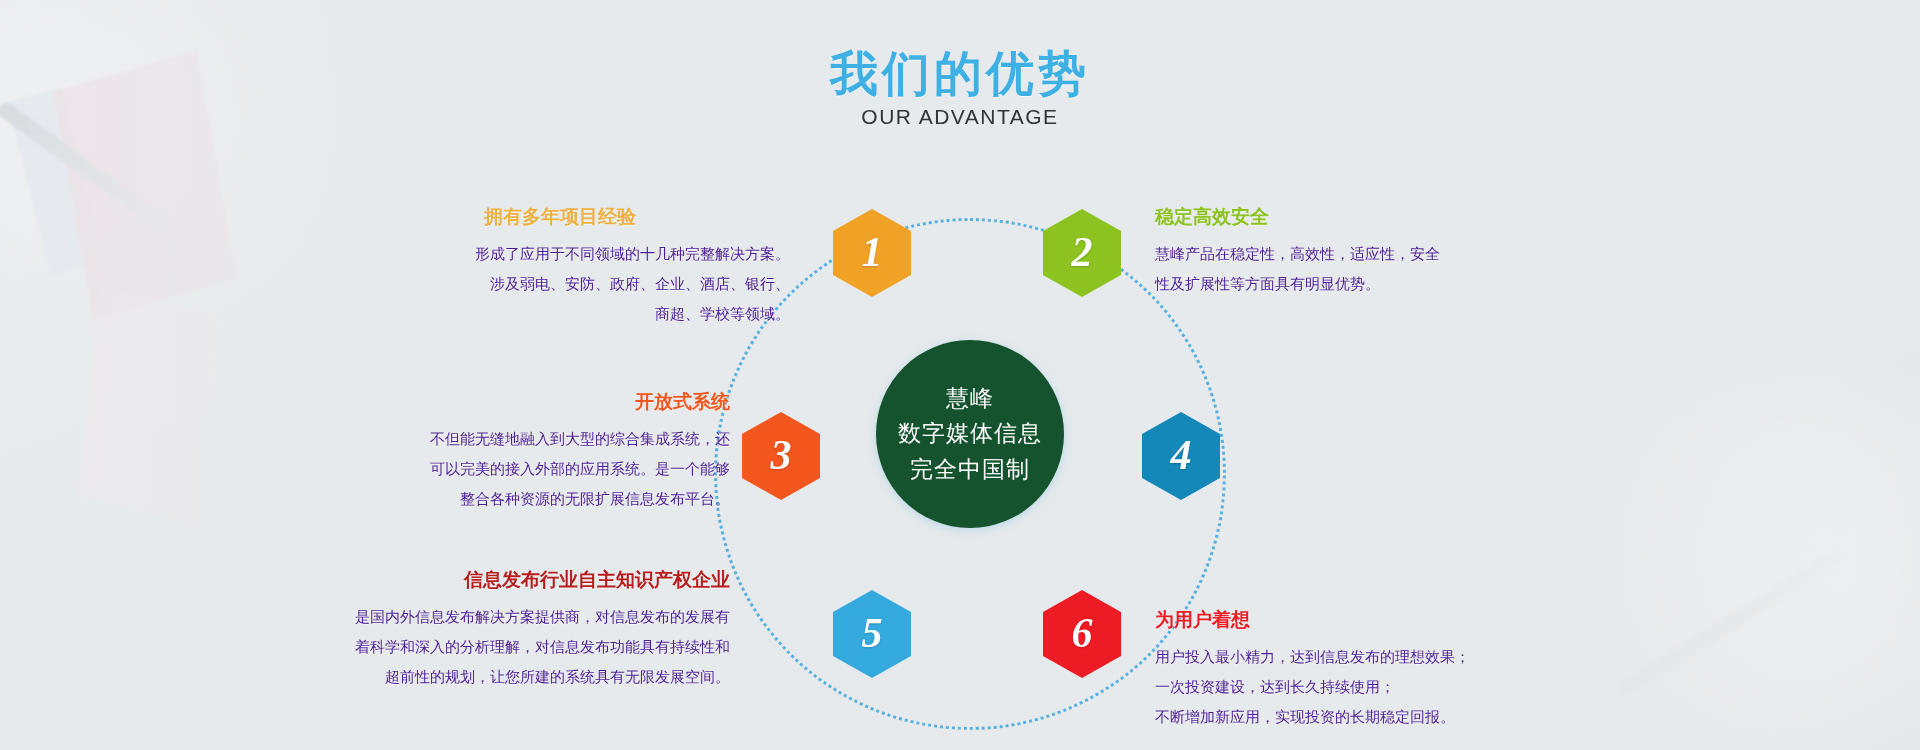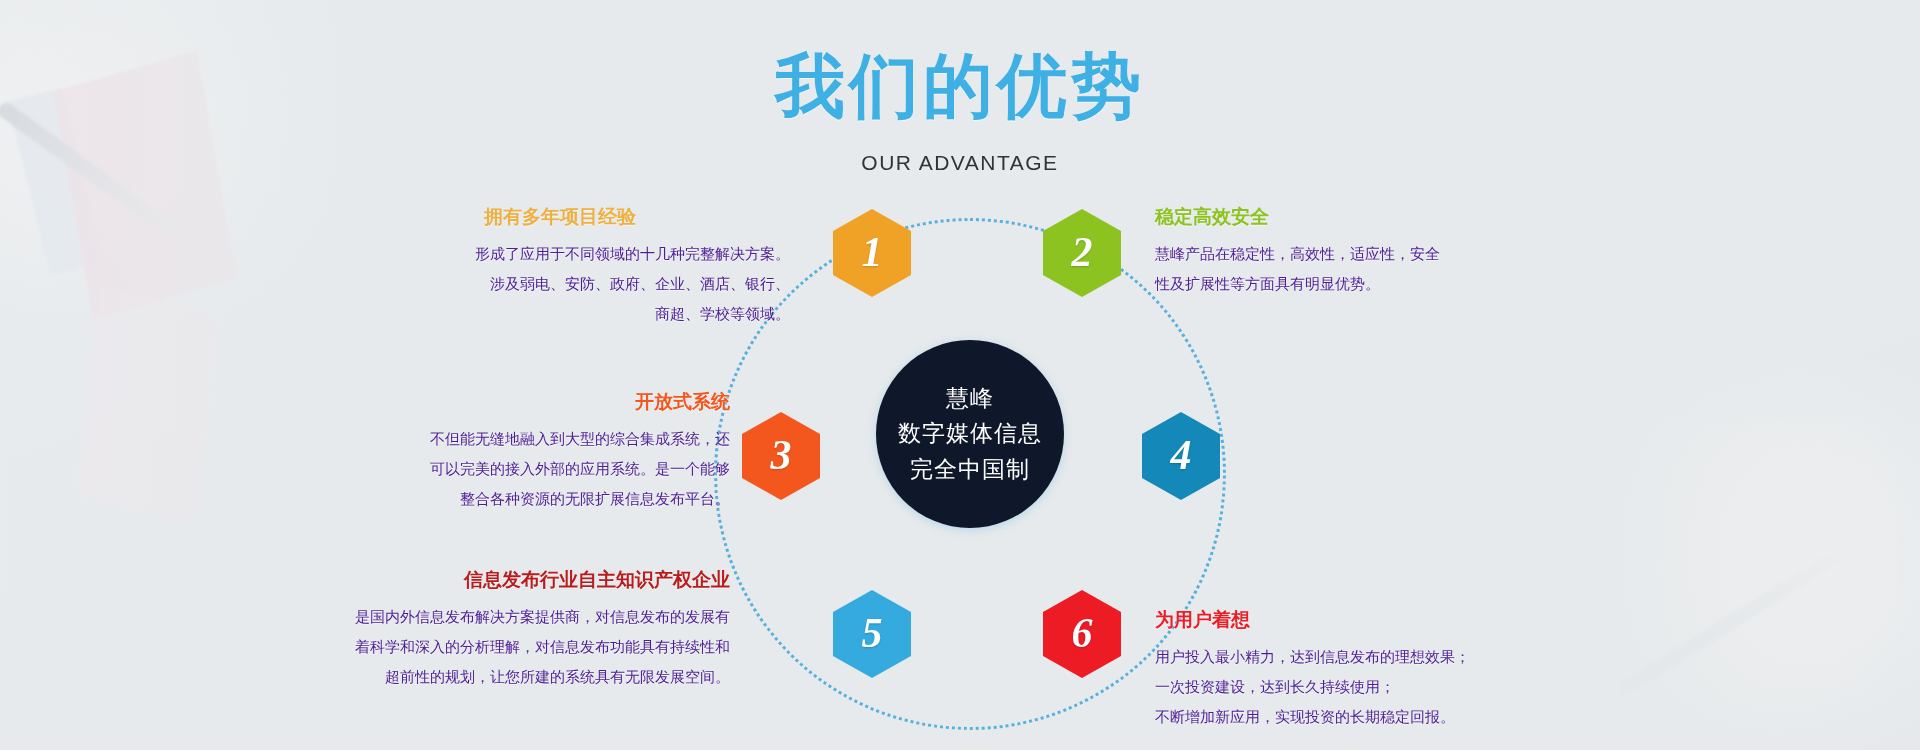--- a/index.html
+++ b/index.html
@@ -69,42 +69,42 @@
     filter:blur(1px);
   }
   .bg-vignette{
     position:absolute; inset:0;
     background:linear-gradient(90deg, rgba(231,234,236,.55) 0%, rgba(231,234,236,.95) 18%, rgba(231,234,236,.97) 82%, rgba(231,234,236,.6) 100%);
   }
 
   
   .heading{ position:absolute; top:46px; left:0; width:1920px; text-align:center; z-index:6; }
   .heading .cn{
-    font-size:70px; font-weight:bold; color:#3fb0e4; letter-spacing:4px;
+    font-size:48px; font-weight:bold; color:#3fb0e4; letter-spacing:4px;
     line-height:1.15; text-shadow:0 1px 0 rgba(255,255,255,.6);
   }
   .heading .en{
-    font-size:21px; color:#303438; letter-spacing:1.5px; margin-top:24px; font-weight:normal;
+    font-size:21px; color:#303438; letter-spacing:1.5px; margin-top:4px; font-weight:normal;
   }
 
   
   .stage{ position:absolute; left:0; top:0; width:1920px; height:750px; z-index:5; }
 
   .ring{
     position:absolute;
     left:714px; top:218px; width:512px; height:512px;
     border:3px dotted #3fa8dd;
     border-radius:50%;
     opacity:.85;
   }
   .core{
     position:absolute;
     left:876px; top:340px; width:188px; height:188px;
     border-radius:50%;
-    background:#0f172a;
+    background:#14532d;
     display:flex; flex-direction:column; align-items:center; justify-content:center;
     color:#fff;
     box-shadow:0 2px 10px rgba(42,167,224,.25);
   }
   .core span{ font-size:23px; line-height:1.55; letter-spacing:1px; white-space:nowrap; }
 
   
   .hex{
     position:absolute; width:78px; height:88px;
     clip-path:polygon(50% 0%,100% 25%,100% 75%,50% 100%,0% 75%,0% 25%);

